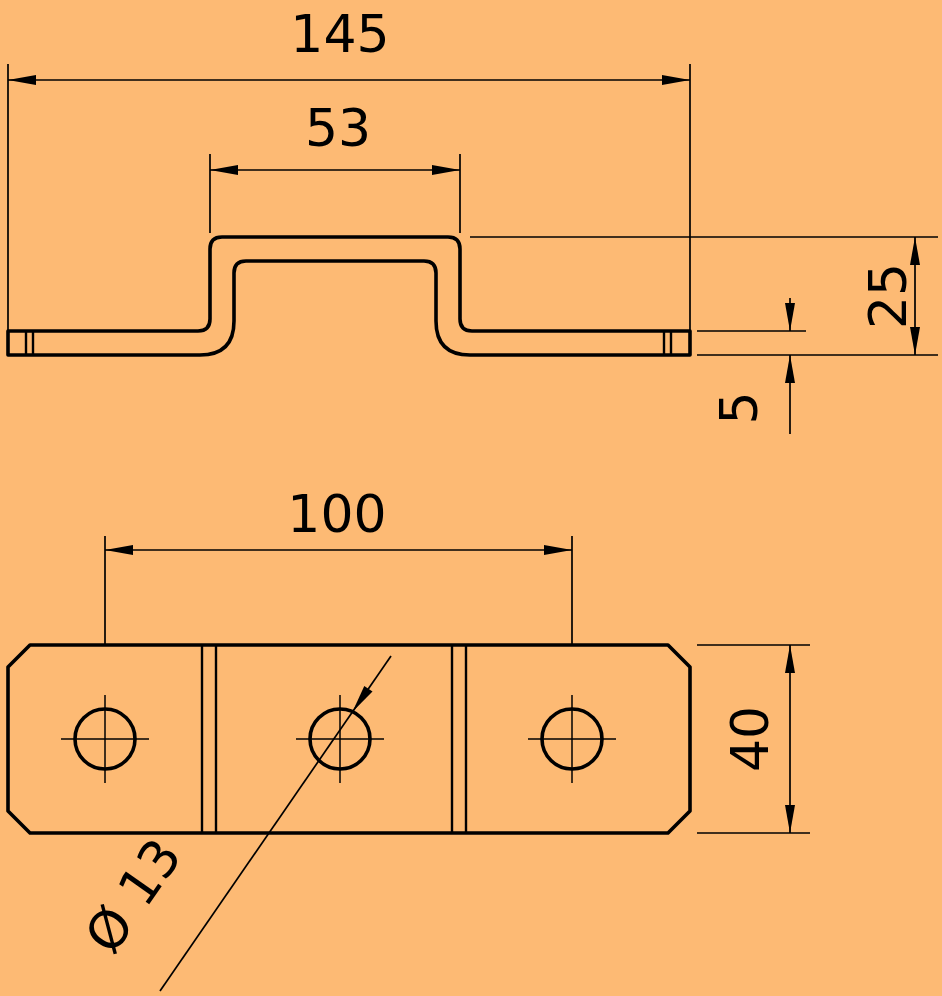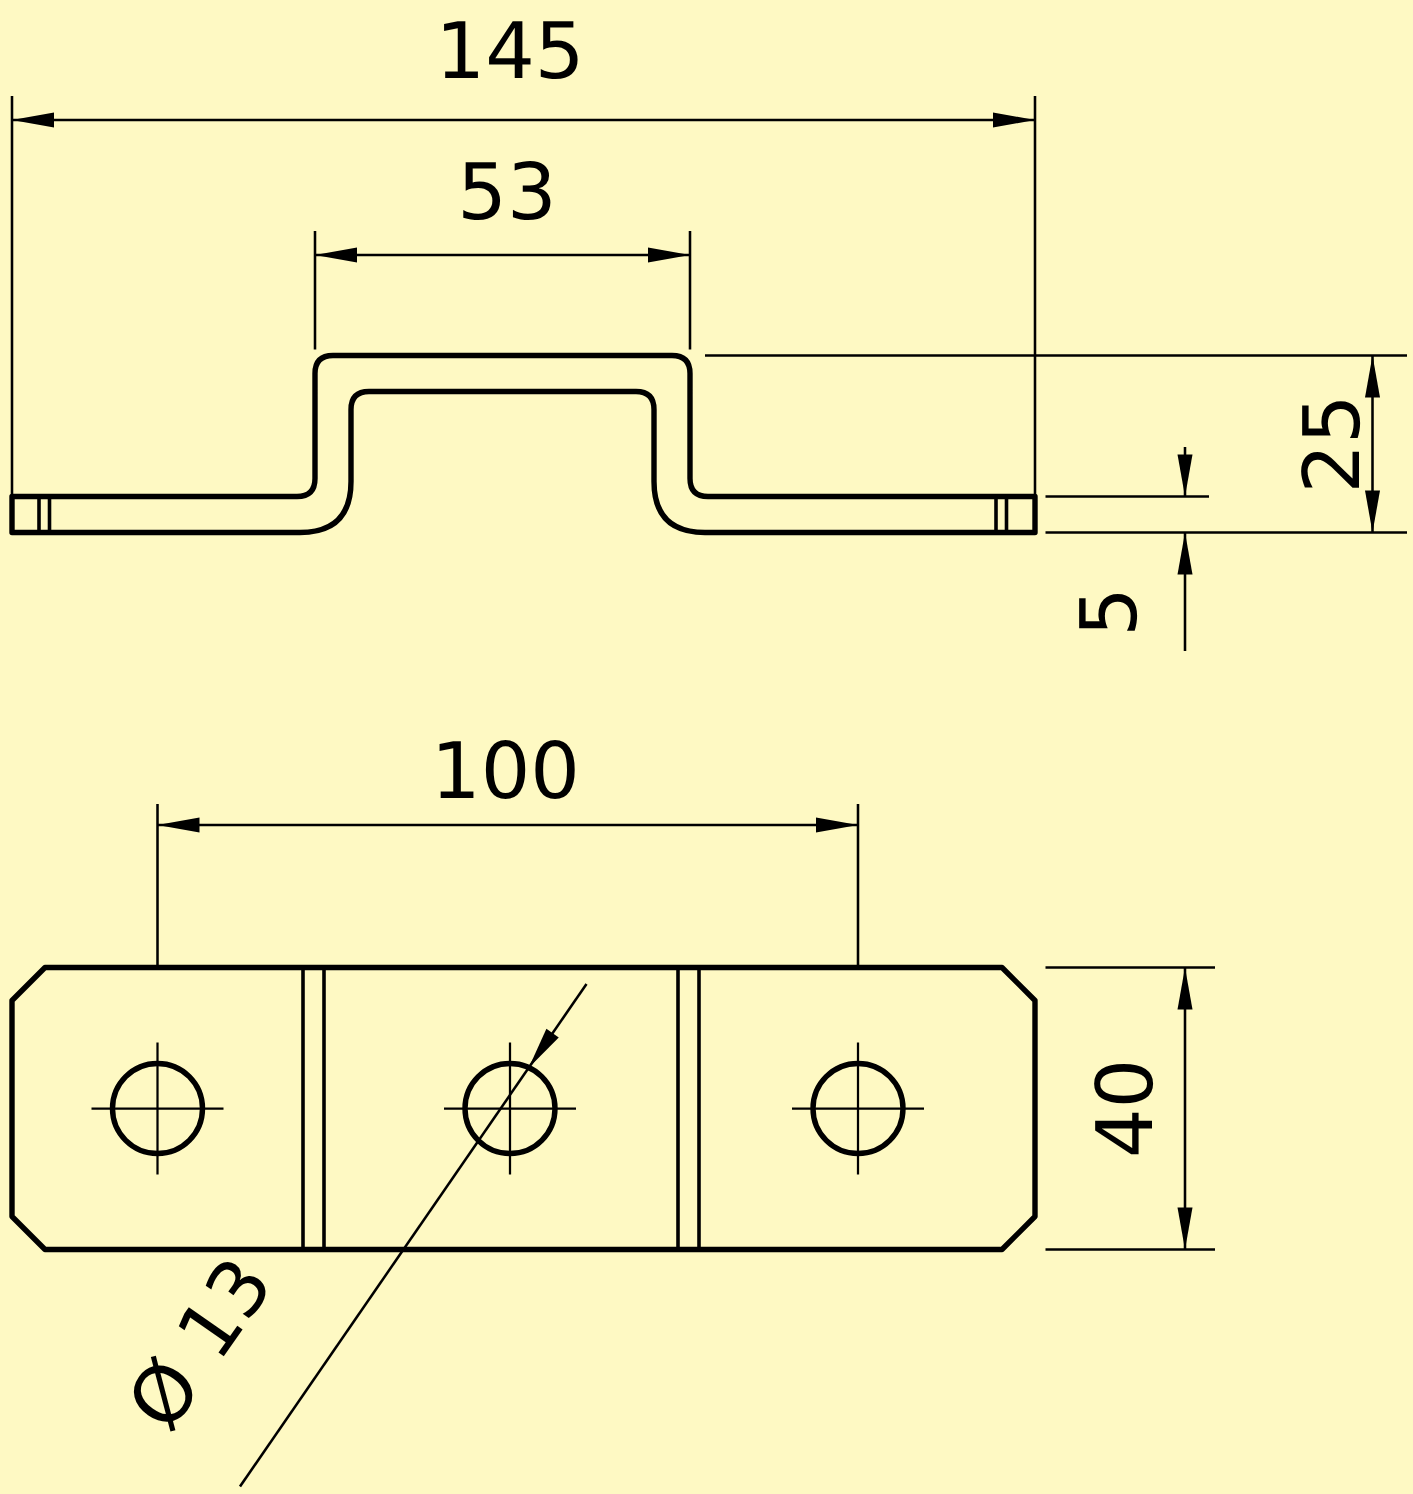--- a/index.html
+++ b/index.html
@@ -3,21 +3,21 @@
 <meta charset="utf-8">
 <style>
   html, body {
     margin: 0;
     padding: 0;
     background: #ffffff;
   }
   .drawing-page {
     width: 942px;
     height: 996px;
-    background: #fef9c3;
+    background: #fdba74;
     position: relative;
     overflow: hidden;
   }
   svg { display: block; }
   .outline  { stroke: #000; stroke-width: 3.6; fill: none; stroke-linejoin: round; }
   .edge     { stroke: #000; stroke-width: 2.4; fill: none; }
   .thin     { stroke: #000; stroke-width: 1.7; fill: none; }
   .center   { stroke: #000; stroke-width: 1.5; fill: none; }
   .arrow    { fill: #000; stroke: none; }
   text.dim {

